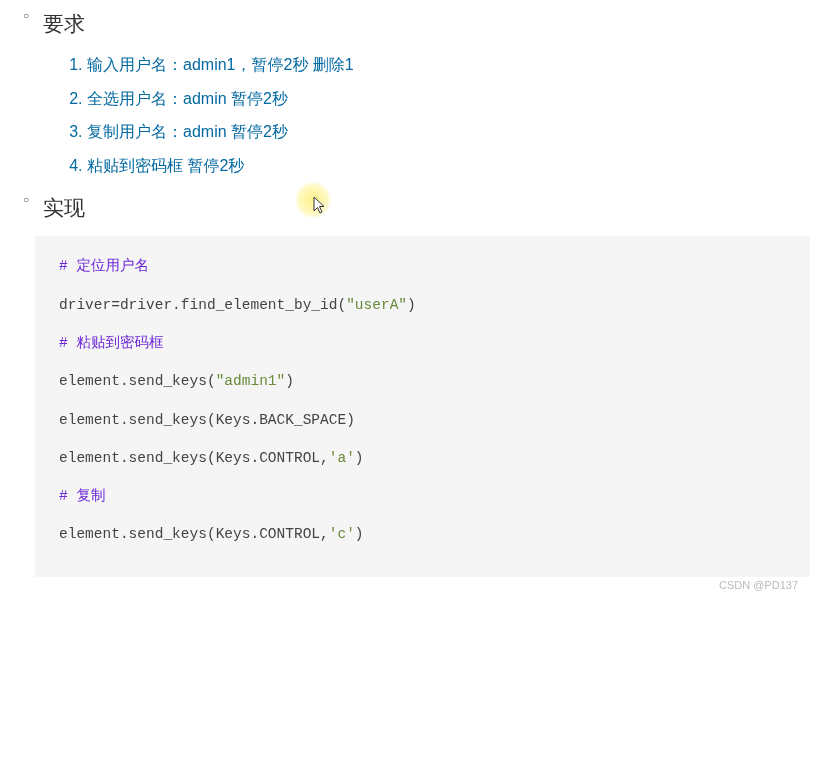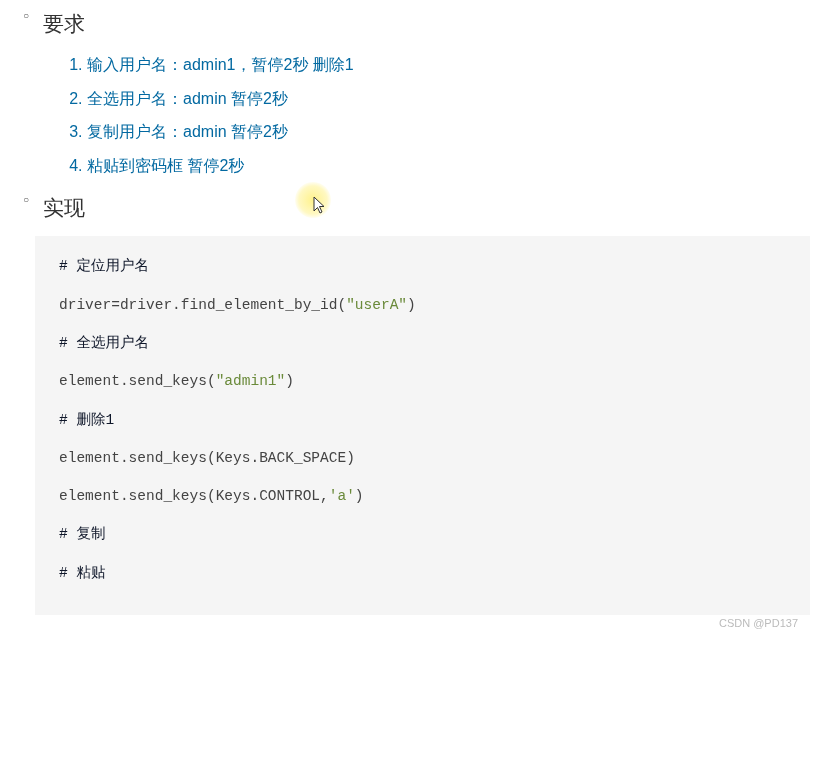--- a/index.html
+++ b/index.html
@@ -53,21 +53,21 @@
     font-size: 14.5px;
     line-height: 1.4;
     color: #444;
     margin-top: 12px;
     position: relative;
   }
   .code-line {
     margin-bottom: 18px;
     white-space: pre;
   }
-  .comment { color: #0f172a; }
+  .comment { color: #6d28d9; }
   .string  { color: #6a8a3a; }
   .cursor-highlight {
     position: absolute;
     width: 36px;
     height: 36px;
     background: radial-gradient(circle, rgba(255,240,120,0.85) 0%, rgba(255,240,120,0.45) 55%, rgba(255,240,120,0) 75%);
     border-radius: 50%;
     pointer-events: none;
   }
   .cursor-arrow {
@@ -99,23 +99,22 @@
     <div class="section-title">实现</div>
 
     <div class="cursor-highlight" style="left:280px; top:-12px;"></div>
     <svg class="cursor-arrow" style="left:298px; top:2px;" width="16" height="20" viewBox="0 0 16 20">
       <path d="M1 1 L1 15 L4.5 11.5 L7 17 L9 16 L6.5 10.5 L11 10.5 Z" fill="#fff" stroke="#333" stroke-width="1"></path>
     </svg>
 
     <div class="code-block" style="margin-left:-8px;">
       <div class="code-line"><span class="comment"># 定位用户名</span></div>
       <div class="code-line"><span>driver=driver.find_element_by_id(</span><span class="string">"userA"</span><span>)</span></div>
-      <div class="code-line"><span class="comment"># 全选用户名</span></div>
+      <div class="code-line"><span class="comment"># 粘贴到密码框</span></div>
       <div class="code-line"><span>element.send_keys(</span><span class="string">"admin1"</span><span>)</span></div>
-      <div class="code-line"><span class="comment"># 删除1</span></div>
       <div class="code-line"><span>element.send_keys(Keys.BACK_SPACE)</span></div>
       <div class="code-line"><span>element.send_keys(Keys.CONTROL,</span><span class="string">'a'</span><span>)</span></div>
       <div class="code-line"><span class="comment"># 复制</span></div>
-      <div class="code-line"><span class="comment"># 粘贴</span></div>
+      <div class="code-line"><span>element.send_keys(Keys.CONTROL,</span><span class="string">'c'</span><span>)</span></div>
     </div>
     <div class="watermark" style="margin-top:2px;">CSDN @PD137</div>
   </li>
 </ul>
 
 </body></html>

